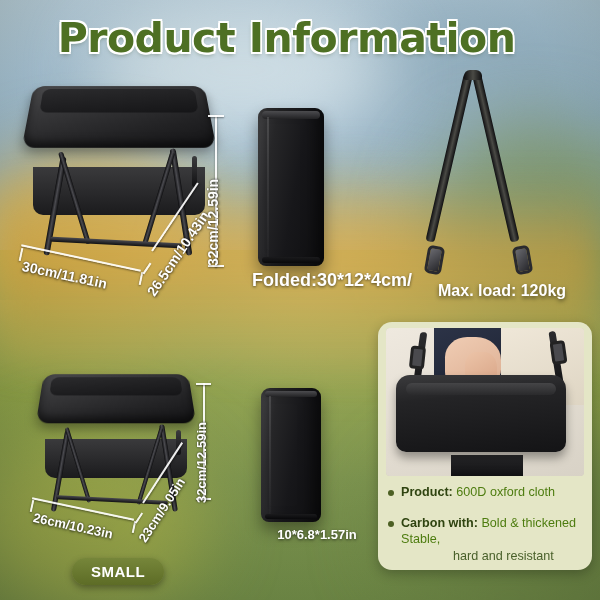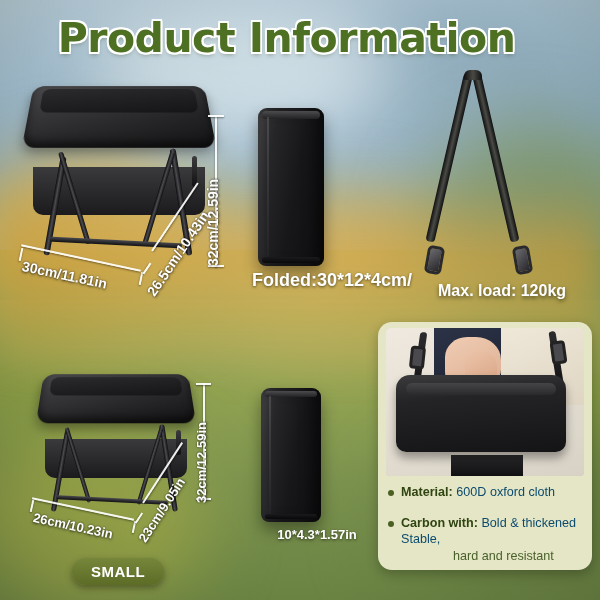--- a/index.html
+++ b/index.html
@@ -161,21 +161,21 @@
     border:3px solid #222;border-radius:4px;background:#4a4a4e;transform:rotate(6deg);}
   .ph-clipR{position:absolute;right:9%;top:9%;width:9px;height:17px;
     border:3px solid #222;border-radius:4px;background:#4a4a4e;transform:rotate(-8deg);}
 
   
   .features{position:absolute;left:388px;top:170px;width:196px;}
   .feat{display:flex;align-items:flex-start;margin-bottom:14px;}
   .dot{width:6px;height:6px;border-radius:50%;background:#4c6023;margin:6px 7px 0 0;flex:none;}
   .feat-text{font-size:12.6px;line-height:1.32;color:#3d5018;}
   .feat-text b{font-weight:bold;color:#2f4410;}
-  .feat-val{color:#0c4a6e;}
+  .feat-val{color:#4d7c0f;}
   .feat-cont{display:block;margin-left:52px;color:#49602a;}
 </style>
 </head>
 <body>
 
 <div class="stage">
 
   <div class="bg">
     <div class="bg-sky"></div>
     <div class="bg-grass"></div>
@@ -262,21 +262,21 @@
   <div class="tick" style="left:196px;top:383px;width:15px;height:2px;"></div>
   <div class="tick" style="left:196px;top:498px;width:15px;height:2px;"></div>
   <div class="dim-label" style="left:209px;top:488px;font-size:13px;transform:rotate(-90deg);transform-origin:left bottom;">32cm/12.59in</div>
 
   <div class="badge" style="left:72px;top:558px;width:92px;height:27px;font-size:15px;">SMALL</div>
 
   <div class="bag" style="left:261px;top:388px;width:60px;height:134px;">
     <div class="bag-seam"></div>
   </div>
   <div class="folded-cap" style="left:237px;top:528px;width:160px;font-size:13px;">
-    <div>10*4.3*1.57in</div>
+    <div>10*6.8*1.57in</div>
   </div>
 
   <div class="photo-card">
     <div class="photo">
       <div class="ph-wall"></div>
       <div class="ph-cream"></div>
       <div class="ph-navy"></div>
       <div class="ph-strapL"></div>
       <div class="ph-strapR"></div>
       <div class="ph-hand"></div>
@@ -288,21 +288,21 @@
       <div class="ph-clipL"></div>
       <div class="ph-clipR"></div>
     </div>
 
     <div class="features" style="position:absolute;left:10px;top:162px;width:196px;">
 
 
       <div class="feat">
         <div class="dot"></div>
         <div class="feat-text">
-          <b>Material:</b>
+          <b>Product:</b>
           <span class="feat-val">600D oxford cloth</span>
         </div>
       </div>
 
       <div class="feat">
         <div class="dot"></div>
         <div class="feat-text">
           <b>Carbon with:</b>
           <span class="feat-val">Bold &amp; thickened Stable,</span>
           <span class="feat-cont">hard and resistant</span>

